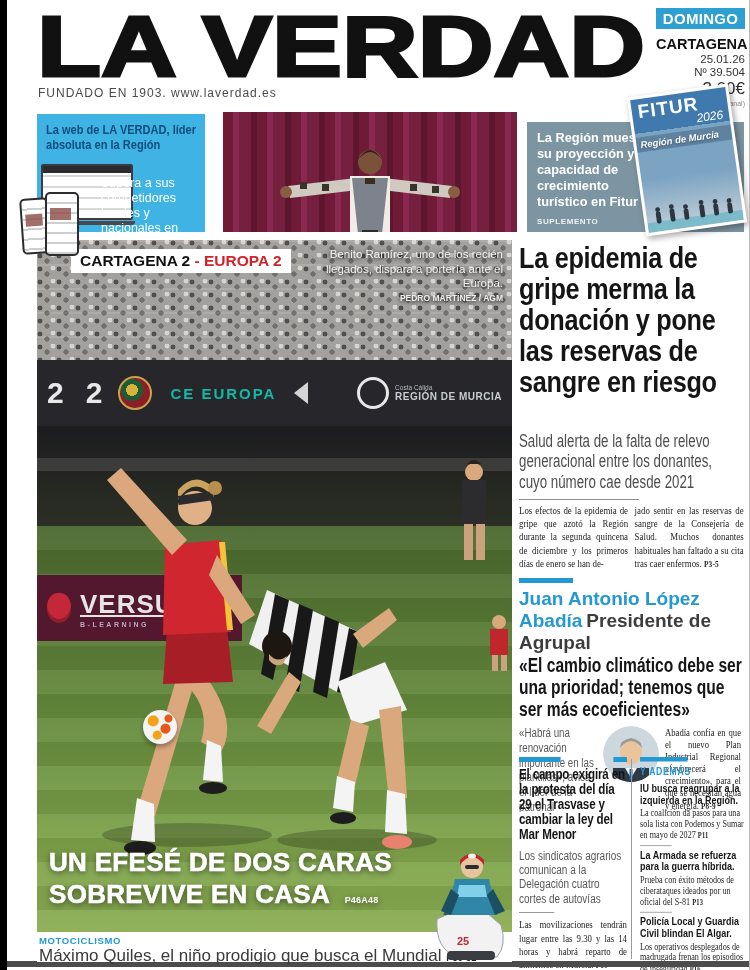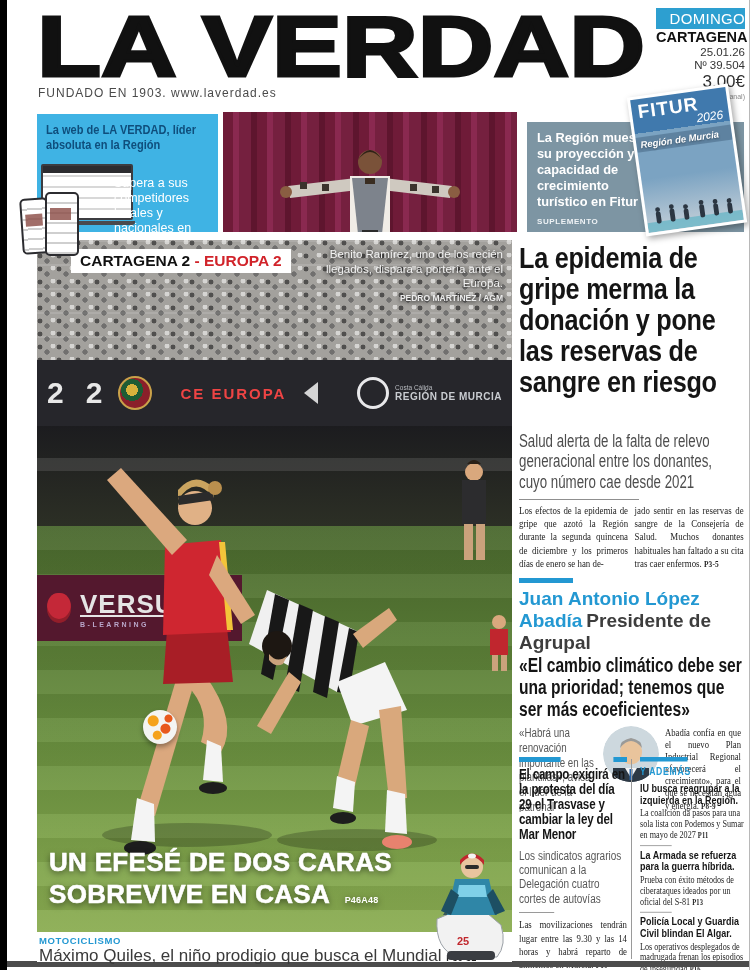--- a/index.html
+++ b/index.html
@@ -9,29 +9,29 @@
   .abs{position:absolute;}
   .cond{transform-origin:0 0;}
   .pref{font-weight:700;font-size:9px;color:#1f1f1f;letter-spacing:.2px;}
   .bar{background:#2398d2;height:5px;}
   .sep{height:1px;background:#9a9a9a;width:44px;}
 
   
   #masthead-svg{left:28px;top:6px;}
   #tagline{left:31px;top:86px;font-size:12px;color:#4a4a4a;letter-spacing:1px;}
   #edition{left:649px;top:8px;width:89px;text-align:right;}
-  #edition .day{display:block;background:#2d9fd0;color:#fff;font-weight:400;font-size:15px;
-                text-align:right;padding:2px 0;letter-spacing:.3px;}
-  #edition .city{font-weight:700;font-size:14.5px;color:#111;margin-top:0;}
+  #edition .day{display:block;background:#2d9fd0;color:#fff;font-weight:700;font-size:15px;
+                text-align:center;padding:2px 0;letter-spacing:.3px;}
+  #edition .city{font-weight:700;font-size:14.5px;color:#111;margin-top:7px;}
   #edition .date,#edition .issue{font-size:11.5px;color:#333;margin-top:1px;}
   #edition .price{font-size:17px;color:#2e2e2e;margin-top:1px;}
   #edition .note{font-size:7px;color:#8a8a8a;margin-top:1px;}
 
   
-  #teaser-web{left:30px;top:114px;width:181px;height:118px;background:#3fb3e4;padding:8px 9px;box-sizing:border-box;}
+  #teaser-web{left:30px;top:114px;width:168px;height:118px;background:#3fb3e4;padding:8px 9px;box-sizing:border-box;}
   .tw-title{width:190px;transform:scale(.85,1);font-size:13px;line-height:1.18;font-weight:700;color:#0f4e7c;}
   .tw-body{position:absolute;right:8px;top:62px;width:96px;color:#fff;font-size:12.5px;line-height:1.2;font-weight:500;}
   .tw-body .pref{color:#fff;font-size:8.5px;}
   #laptop{position:absolute;left:4px;bottom:6px;width:94px;height:62px;}
   #laptop .screen{width:88px;height:52px;background:#fff;border:2px solid #3c3c40;border-radius:2px;
      background-image:linear-gradient(#2c2c30 0 7px,transparent 7px),
        repeating-linear-gradient(180deg,transparent 0 9px,#d8d8d8 9px 11px);}
   #laptop .base{width:94px;height:4px;background:#4a4a4e;border-radius:0 0 3px 3px;margin-top:1px;}
   #phones{left:14px;top:190px;width:64px;height:86px;z-index:6;}
   .phone{position:absolute;background:#fff;border:2px solid #2c2c30;border-radius:5px;
@@ -67,21 +67,21 @@
        radial-gradient(circle at 10px 8px, rgba(70,70,72,.55) 2.4px, transparent 2.9px),
        radial-gradient(circle at 16px 2px, rgba(248,248,246,.6) 2.2px, transparent 2.7px),
        repeating-linear-gradient(180deg, rgba(255,255,255,.12) 0 2px, transparent 2px 24px);
      background-size:19px 13px,19px 13px,19px 13px,auto;}
   #pbanner{left:0;top:120px;width:475px;height:66px;background:#26262b;display:flex;align-items:center;
      padding:0 10px;box-sizing:border-box;color:#fff;overflow:hidden;}
   .pb-num{font-size:30px;font-weight:700;color:#e8e8e8;}
   .pb-num.n2{margin-left:22px;}
   .pb-crest{width:30px;height:30px;border-radius:50%;margin-left:16px;
      background:radial-gradient(circle at 40% 40%, #d8b23c 0 6px, #1e5c34 6px 11px, #8a1f2a 11px 16px);border:2px solid #caa24a;}
-  .pb-team{font-size:15px;font-weight:700;letter-spacing:2px;margin-left:28px;color:#ef4444;}
+  .pb-team{font-size:15px;font-weight:700;letter-spacing:2px;margin-left:18px;color:#14b8a6;}
   .pb-chev{width:0;height:0;border-top:11px solid transparent;border-bottom:11px solid transparent;
      border-right:14px solid #e8e8e8;margin-left:18px;opacity:.9;}
   .pb-ring{width:26px;height:26px;border:3px solid #e8e8ea;border-radius:50%;margin-left:auto;flex:none;}
   .pb-sym{margin-left:6px;white-space:nowrap;}
   .pb-small{font-size:6.5px;color:#b9bcc1;}
   .pb-sponsor{font-size:10px;font-weight:700;color:#c9ccd1;letter-spacing:.5px;}
   #pdark{left:0;top:186px;width:475px;height:100px;background:linear-gradient(180deg,#1c1c1f,#2c2f25);}
   #pdark .adrow{position:absolute;left:0;top:32px;width:100%;height:13px;background:rgba(210,210,210,.14);}
   #pitch{left:0;top:286px;width:475px;height:406px;
      background:linear-gradient(180deg,#4a682e 0%,#587b35 25%,#6b9140 55%,#7fa44b 80%,#8bad52 100%);}

